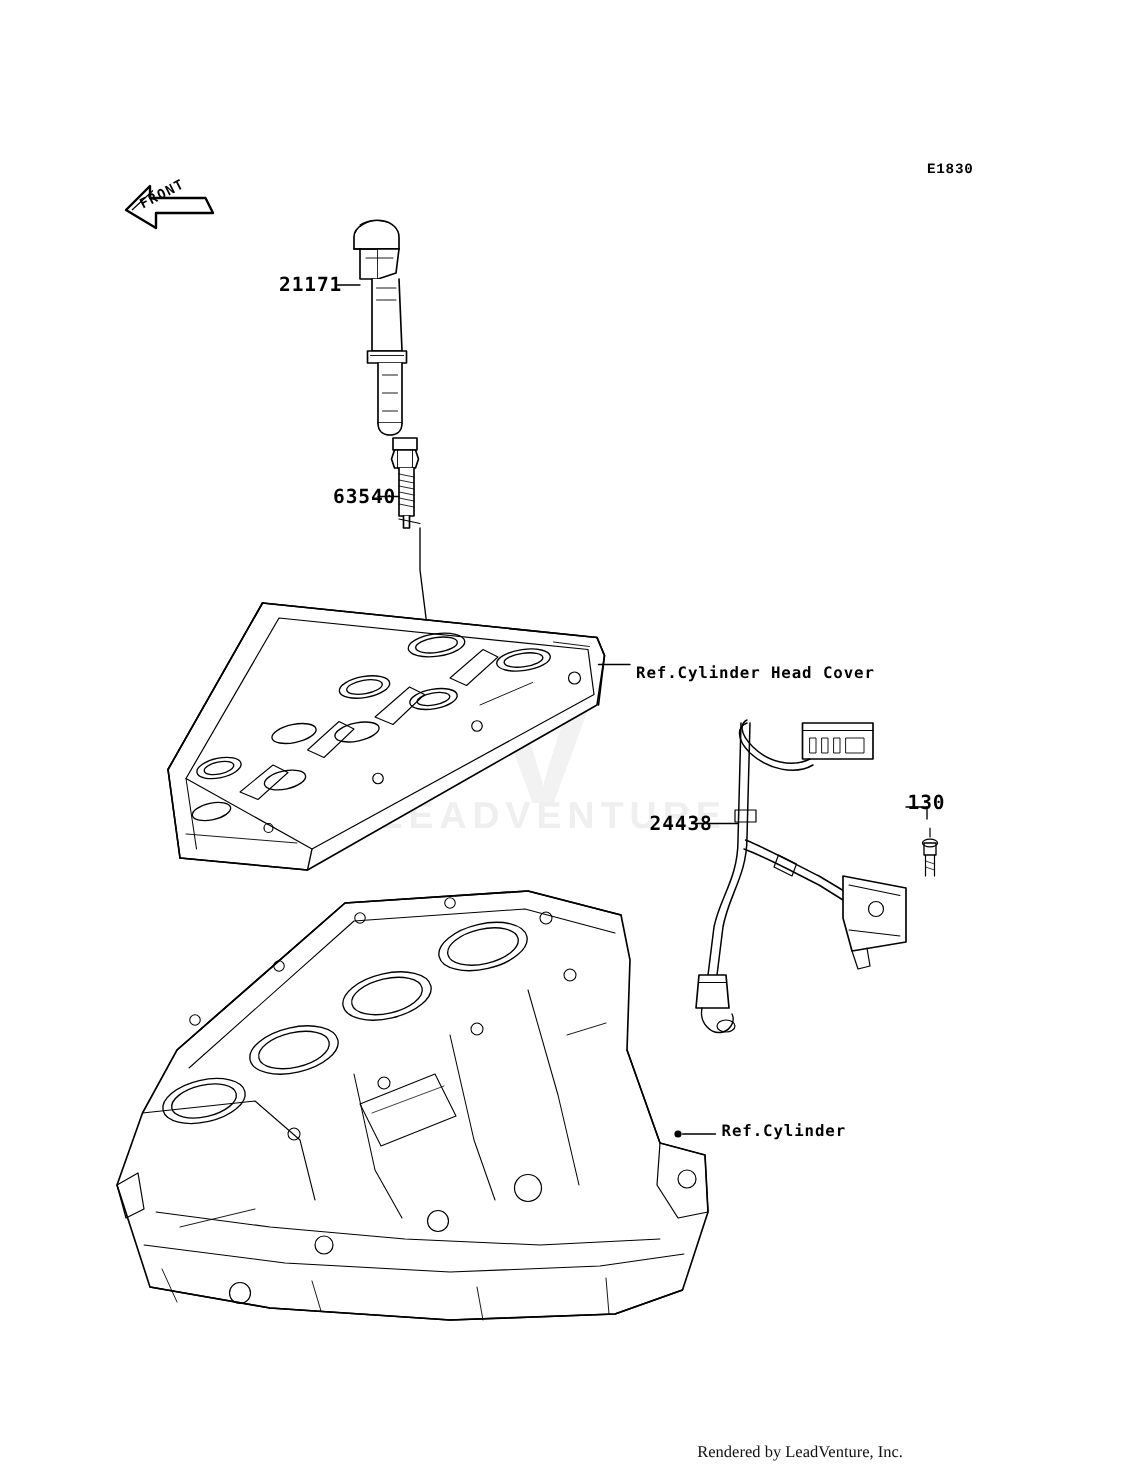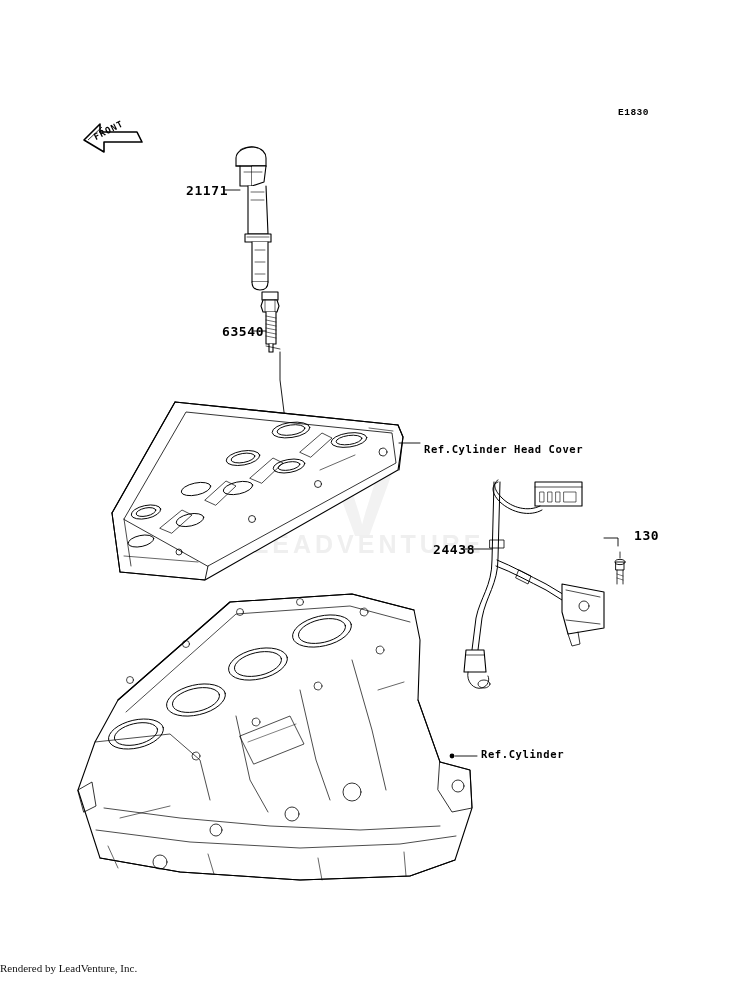--- a/index.html
+++ b/index.html
@@ -28,21 +28,21 @@
     font-weight: bold;
     letter-spacing: 0.5px;
     color: #000;
     font-family: Liberation Mono, monospace;
   }
   .footer {
     position: absolute;
     left: 0;
     top: 962px;
     width: 602px;
-    text-align: left;
+    text-align: right;
     font-family: "Liberation Serif", serif;
     font-size: 11px;
     color: #111;
   }
   .callout {
     position: absolute;
     font-size: 13px;
     font-weight: bold;
     letter-spacing: 0.6px;
     color: #000;
@@ -333,20 +333,20 @@
         <path d="M461 549 L492 549"></path>
         <path d="M604 538 L618 538 L618 546"></path>
       </g>
 
     </g>
   </svg>
 
   <div class="callout" style="left:186px; top:183px;">21171</div>
   <div class="callout" style="left:222px; top:324px;">63540</div>
   <div class="callout" style="left:433px; top:542px;">24438</div>
-  <div class="callout" style="left:634px; top:528px;">130</div>
+  <div class="callout" style="left:605px; top:528px;">130</div>
 
   <div class="ref-label" style="left:424px; top:427px;margin-top:16px;">Ref.Cylinder Head Cover</div>
   <div class="ref-label" style="left:481px; top:748px;">Ref.Cylinder</div>
 
   <div class="footer">Rendered by LeadVenture, Inc.</div>
 
 </div>
 
 </body></html>

